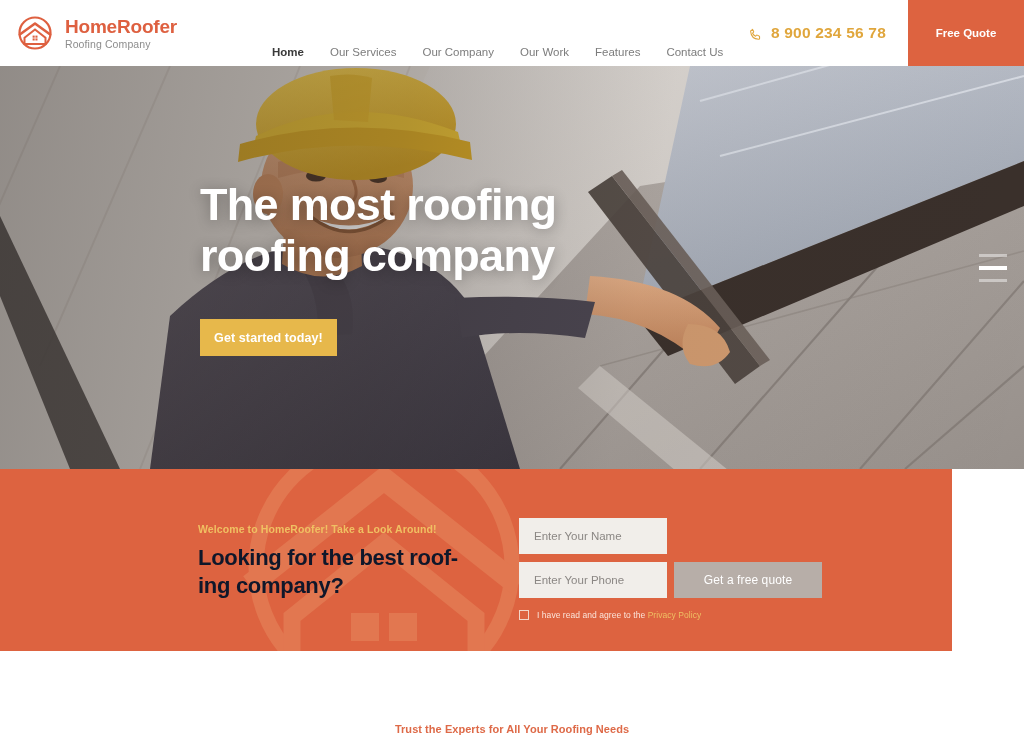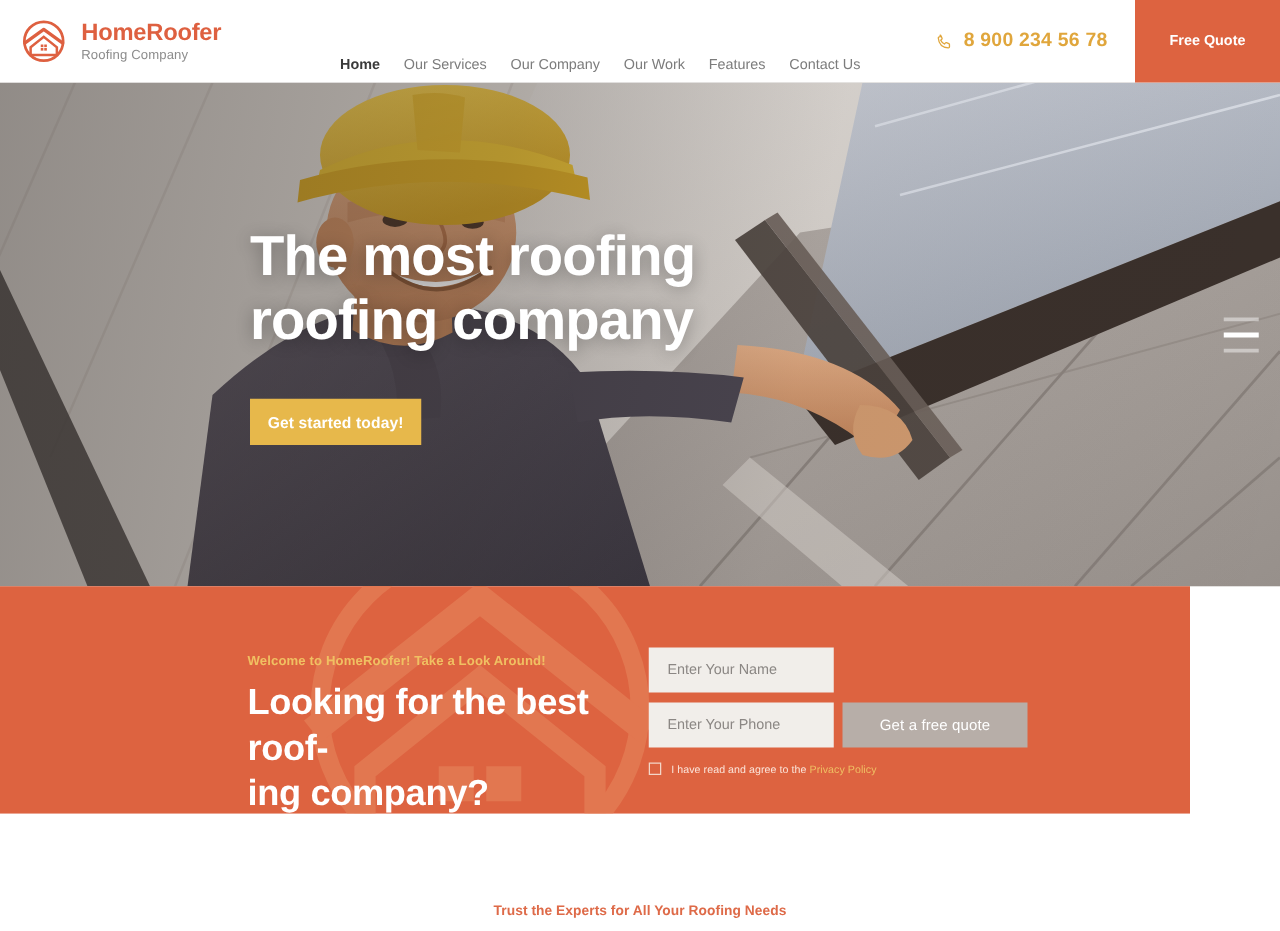--- a/index.html
+++ b/index.html
@@ -19,28 +19,28 @@
   .brand { display:flex; align-items:center; margin-left:14px; }
   .brand-mark { width:42px; height:42px; flex:0 0 42px; margin-right:9px; }
   .brand-text { display:flex; flex-direction:column; justify-content:center; line-height:1; }
   .brand-name {
     font-size:19px; font-weight:bold; color:#DE6040; letter-spacing:-0.2px;
   }
   .brand-tag {
     font-size:10.5px; color:#8d8d8d; margin-top:3px; letter-spacing:0.1px;
   }
 
-  .nav { display:flex; align-items:center; margin-left:95px; gap:19px;margin-top:37px; }
+  .nav { display:flex; align-items:center; margin-left:95px; gap:26px;margin-top:37px; }
   .nav a {
     font-size:11.5px; color:#7c7c7c; text-decoration:none; white-space:nowrap;
   }
   .nav a.active { color:#3a3a3a; font-weight:bold; }
 
   .phone {
-    display:flex; align-items:center; gap:8px;
+    display:flex; align-items:flex-end; gap:8px;
     margin-left:auto; margin-right:22px;
   }
   .phone-icon { width:15px; height:15px; display:block; }
   .phone-num {
     font-size:15.5px; font-weight:bold; color:#E0A63C; letter-spacing:0.2px;
     white-space:nowrap;
   }
   .free-quote {
     width:116px; height:66px; background:#DD6340;
     display:flex; align-items:center; justify-content:center;
@@ -88,21 +88,21 @@
   }
   .cta-watermark {
     position:absolute; left:234px; top:-52px; width:300px; height:300px;
     opacity:1; pointer-events:none;
   }
   .cta-left { position:absolute; left:198px; top:54px; width:300px; }
   .cta-eyebrow {
     font-size:10.5px; font-weight:bold; color:#F0C062; letter-spacing:0.1px;
   }
   .cta-head {
-    margin-top:9px; font-size:29px; font-weight:bold; color:#ffffff;
+    margin-top:9px; font-size:22px; font-weight:bold; color:#0f172a;
     line-height:1.26; letter-spacing:-0.3px;
   }
   .cta-form { position:absolute; left:519px; top:49px; width:306px; }
   .form-row { display:flex; gap:7px; margin-bottom:8px; }
   .field {
     width:148px; height:36px; background:#F1EEEA; border:none; outline:none;
     padding:0 15px; font-family:"Liberation Sans", sans-serif;
     font-size:11.5px; color:#6e6a67;
   }
   .field::placeholder { color:#8b8784; opacity:1; }

